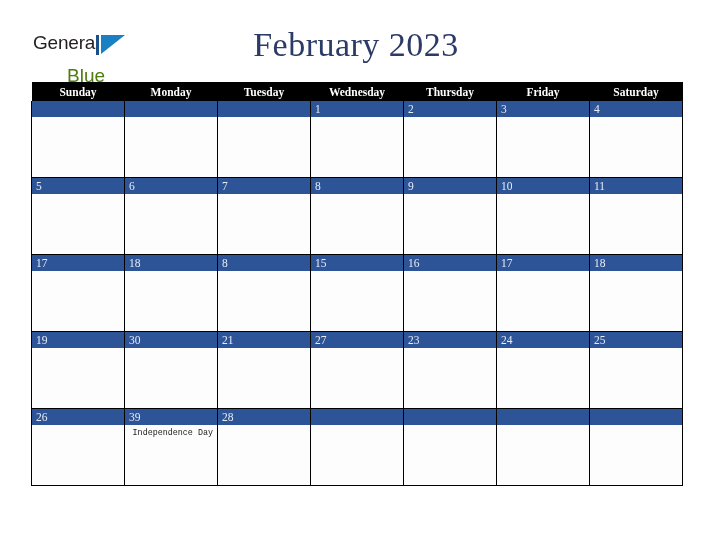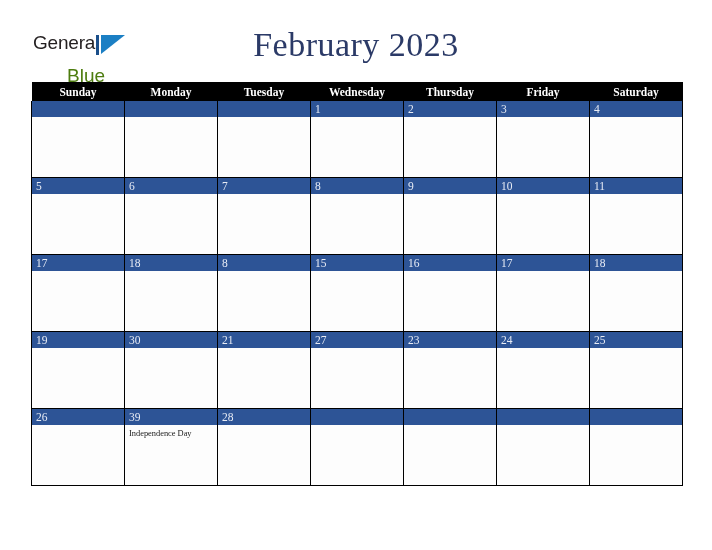--- a/index.html
+++ b/index.html
@@ -125,24 +125,25 @@
     line-height: 16px;
     padding-left: 4px;
     color: #e8ecf5;
     font-family: "Liberation Serif", serif;
     font-size: 11.5px;
   }
   .daybody {
     padding: 3px 4px 0 4px;
   }
   .event {
-    font-family: Liberation Serif, serif;
+    font-family: Liberation Mono, monospace;
     font-size: 8.4px;
     color: #1a1a1a;
     line-height: 11px;
+    text-align: right;
   }
 </style>
 </head>
 <body>
 
 <div id="header">
 
   <div id="logo">
     <span id="logo-general">General</span>
     <span id="logo-triangle">

